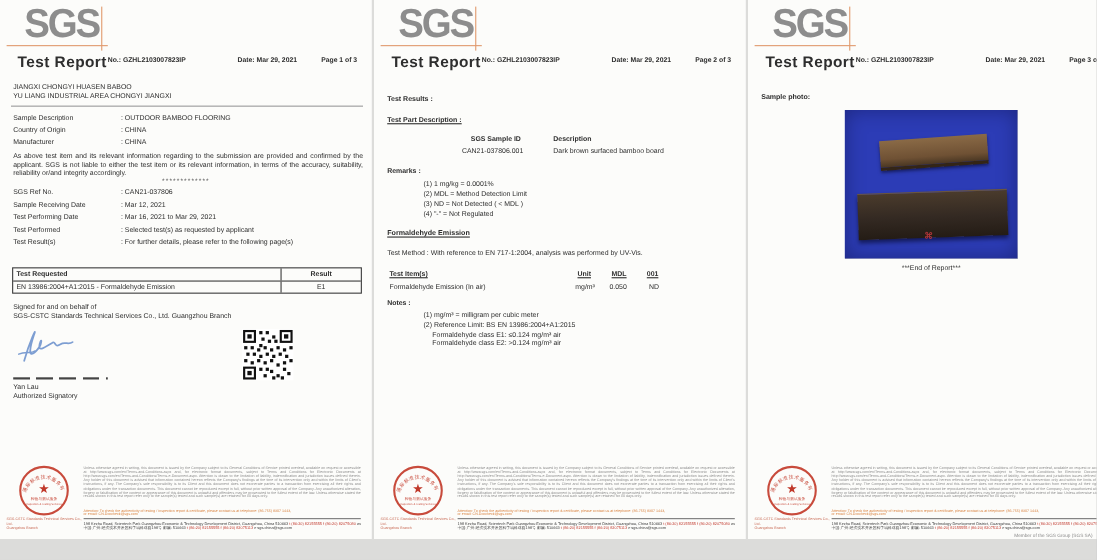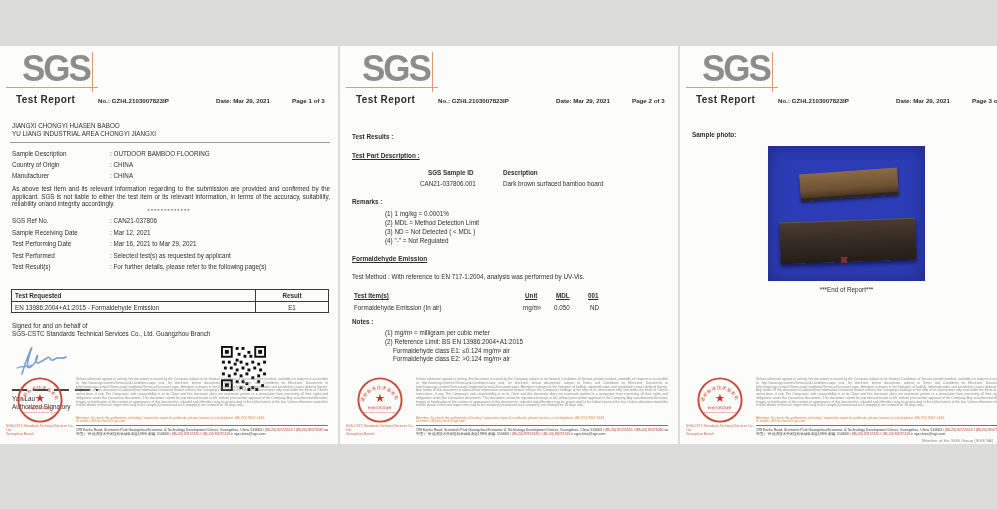--- a/index.html
+++ b/index.html
@@ -1,27 +1,27 @@
 <!DOCTYPE html>
 <html><head>
 <meta charset="utf-8">
 <style>
   html,body{margin:0;padding:0;background:#cfcfcf;}
   *{box-sizing:border-box;}
   .screen{position:relative;width:997px;height:509px;overflow:hidden;background:#dcdcda;
           display:flex;font-family:"Liberation Sans",sans-serif;color:#2e2e2e;}
-  .page{position:relative;flex:0 0 338px;width:338px;height:398px;background:#fcfcfa;
-        margin-right:2px;overflow:hidden;margin-top:46px;}
+  .page{position:relative;flex:0 0 338px;width:338px;height:490px;background:#fcfcfa;
+        margin-right:2px;overflow:hidden;}
   .page:last-child{margin-right:0;}
   
   .logo{position:absolute;top:2px;left:22px;font-size:35px;font-weight:bold;color:#8d8d8d;
         letter-spacing:-2px;transform:scaleY(1.05);font-family:"Liberation Sans",sans-serif;}
   .crop-h{position:absolute;top:41px;left:6px;width:92px;height:1px;background:#e09a6d;}
   .crop-v{position:absolute;top:6px;left:92px;width:1px;height:40px;background:#e09a6d;}
-  .tr-title{position:absolute;top:48px;left:16px;font-size:10px;font-weight:bold;letter-spacing:.4px;}
+  .tr-title{position:absolute;top:48px;left:16px;font-size:14px;font-weight:bold;letter-spacing:.4px;}
   .tr-no{position:absolute;top:51px;left:98px;font-size:6.2px;font-weight:bold;}
   .tr-date{position:absolute;top:51px;left:216px;font-size:6.2px;font-weight:bold;}
   .tr-page{position:absolute;top:51px;left:292px;font-size:6.2px;font-weight:bold;white-space:nowrap;}
   .b{font-weight:bold;}
   .u{text-decoration:underline;}
   
   .addr{position:absolute;top:76px;left:12px;font-size:6.3px;line-height:8px;}
   .rule{position:absolute;top:96px;left:10px;width:320px;height:1px;background:#9a9a9a;}
   .fields{position:absolute;left:12px;width:320px;}
   .frow{display:flex;height:11px;align-items:flex-start;font-size:6.3px;}

